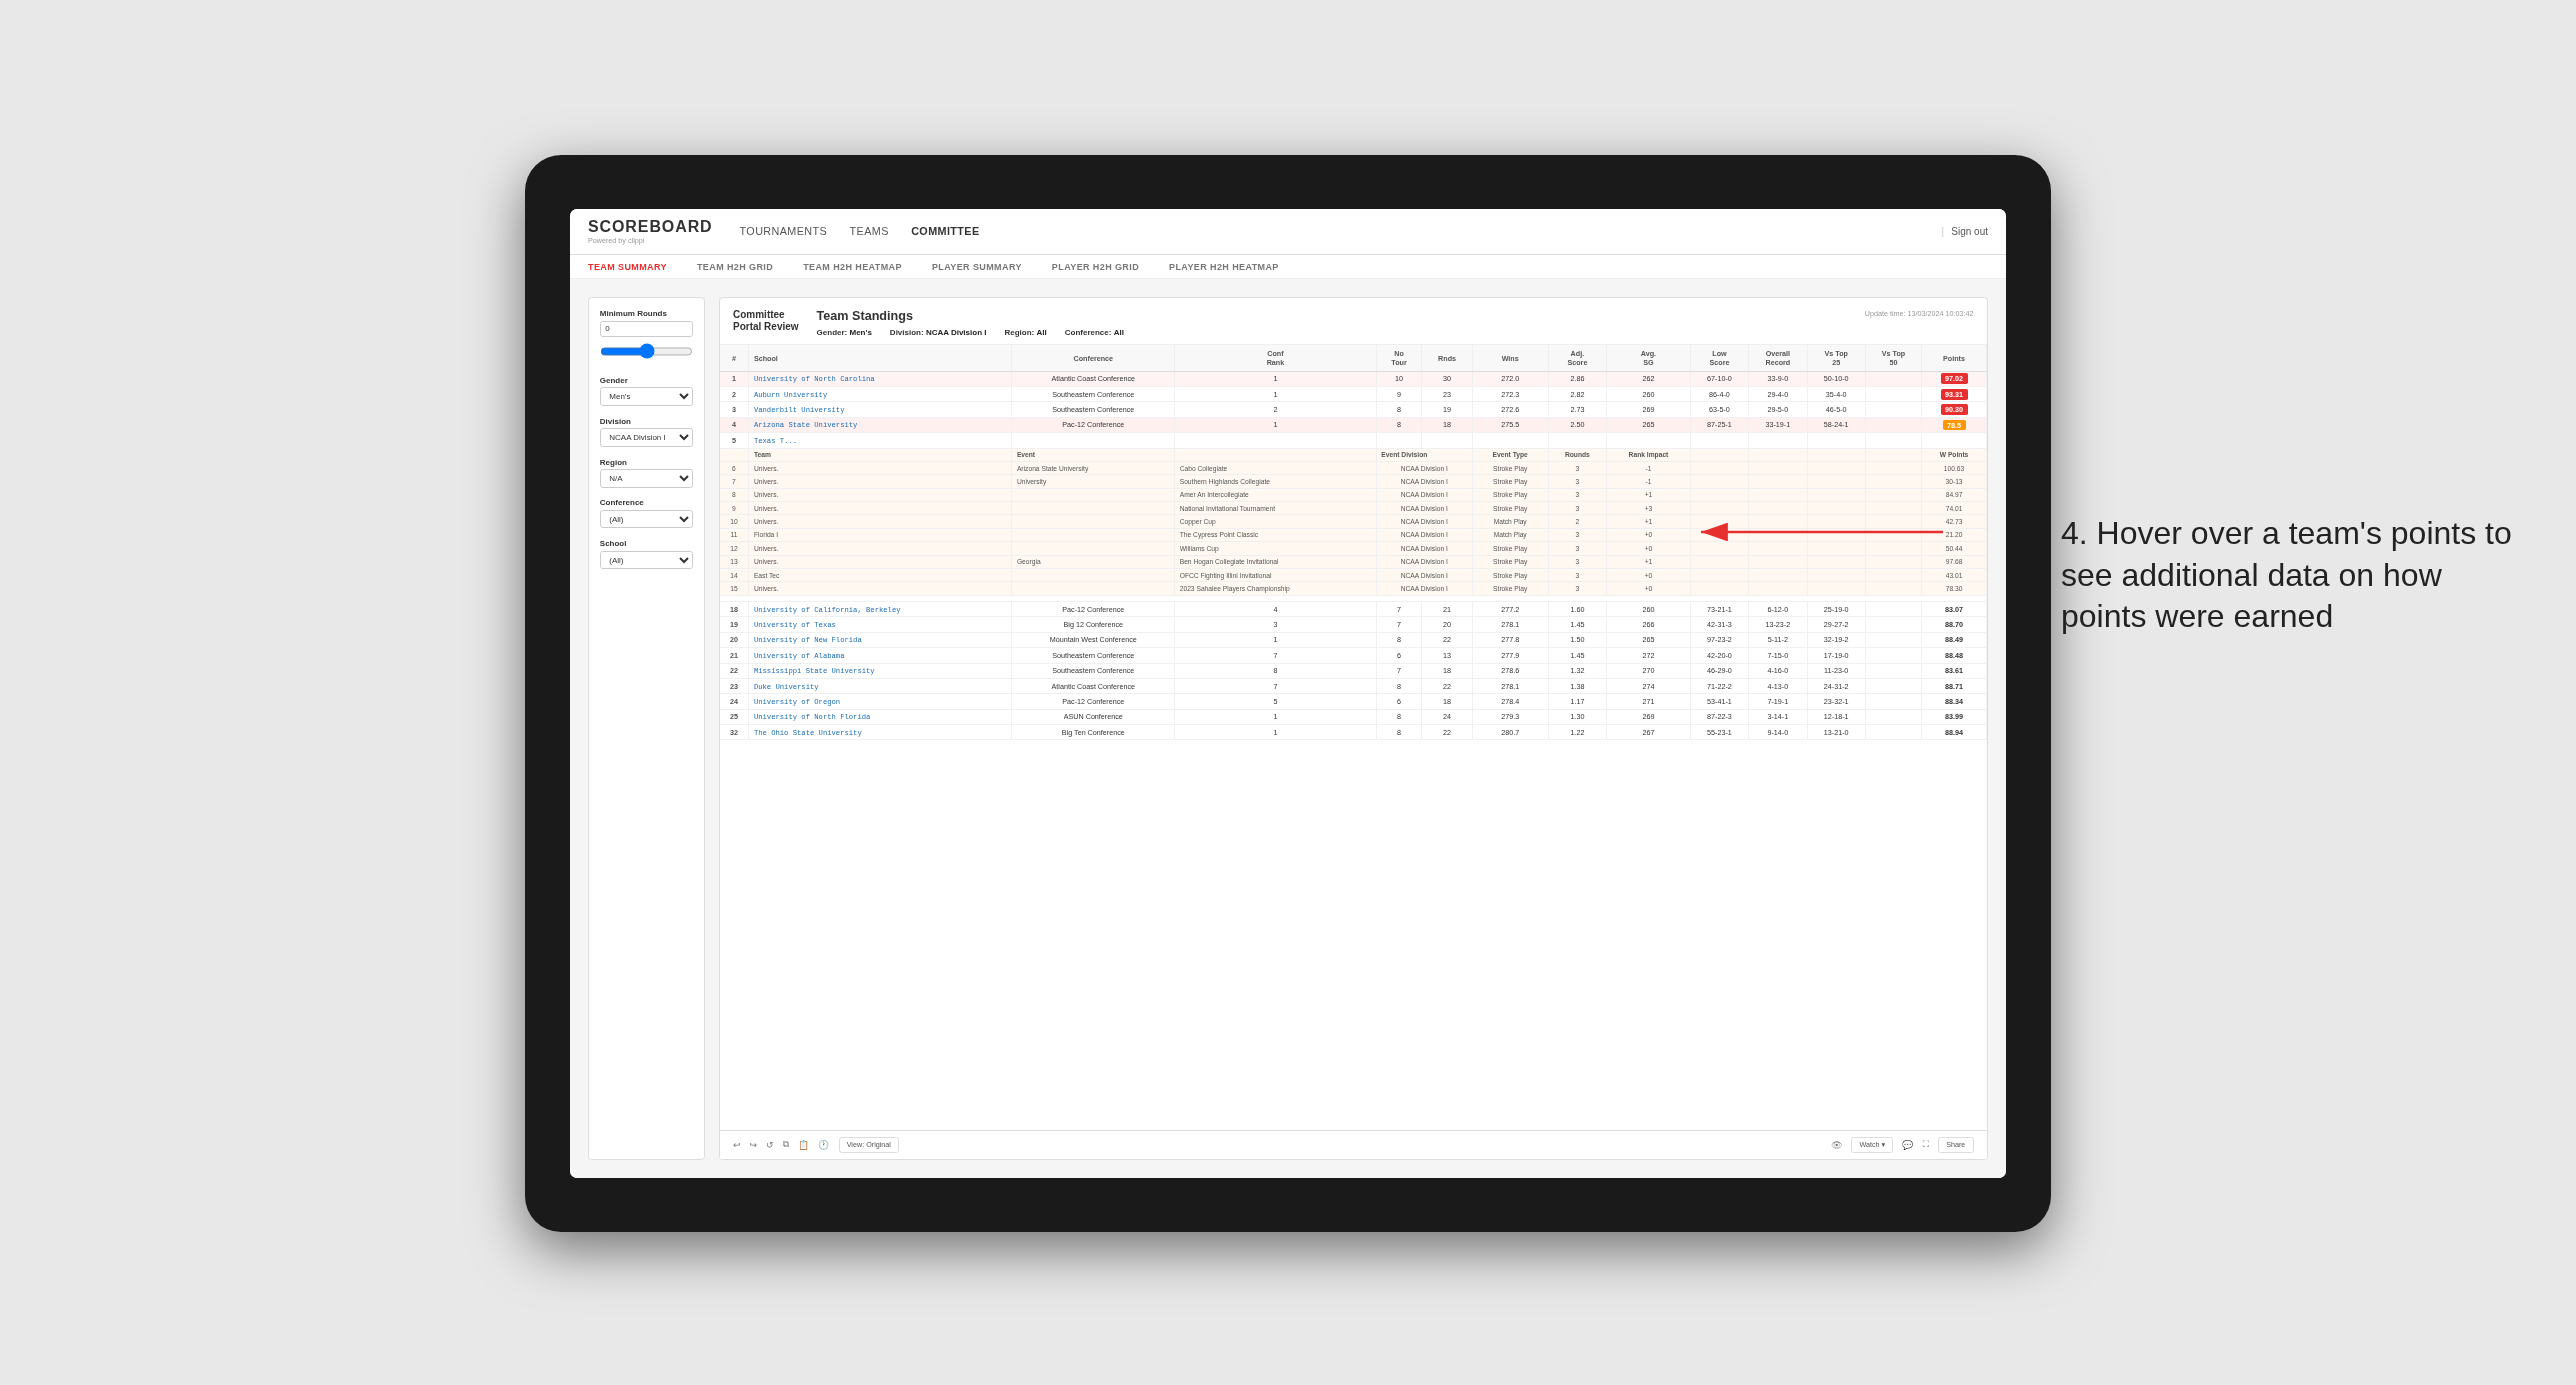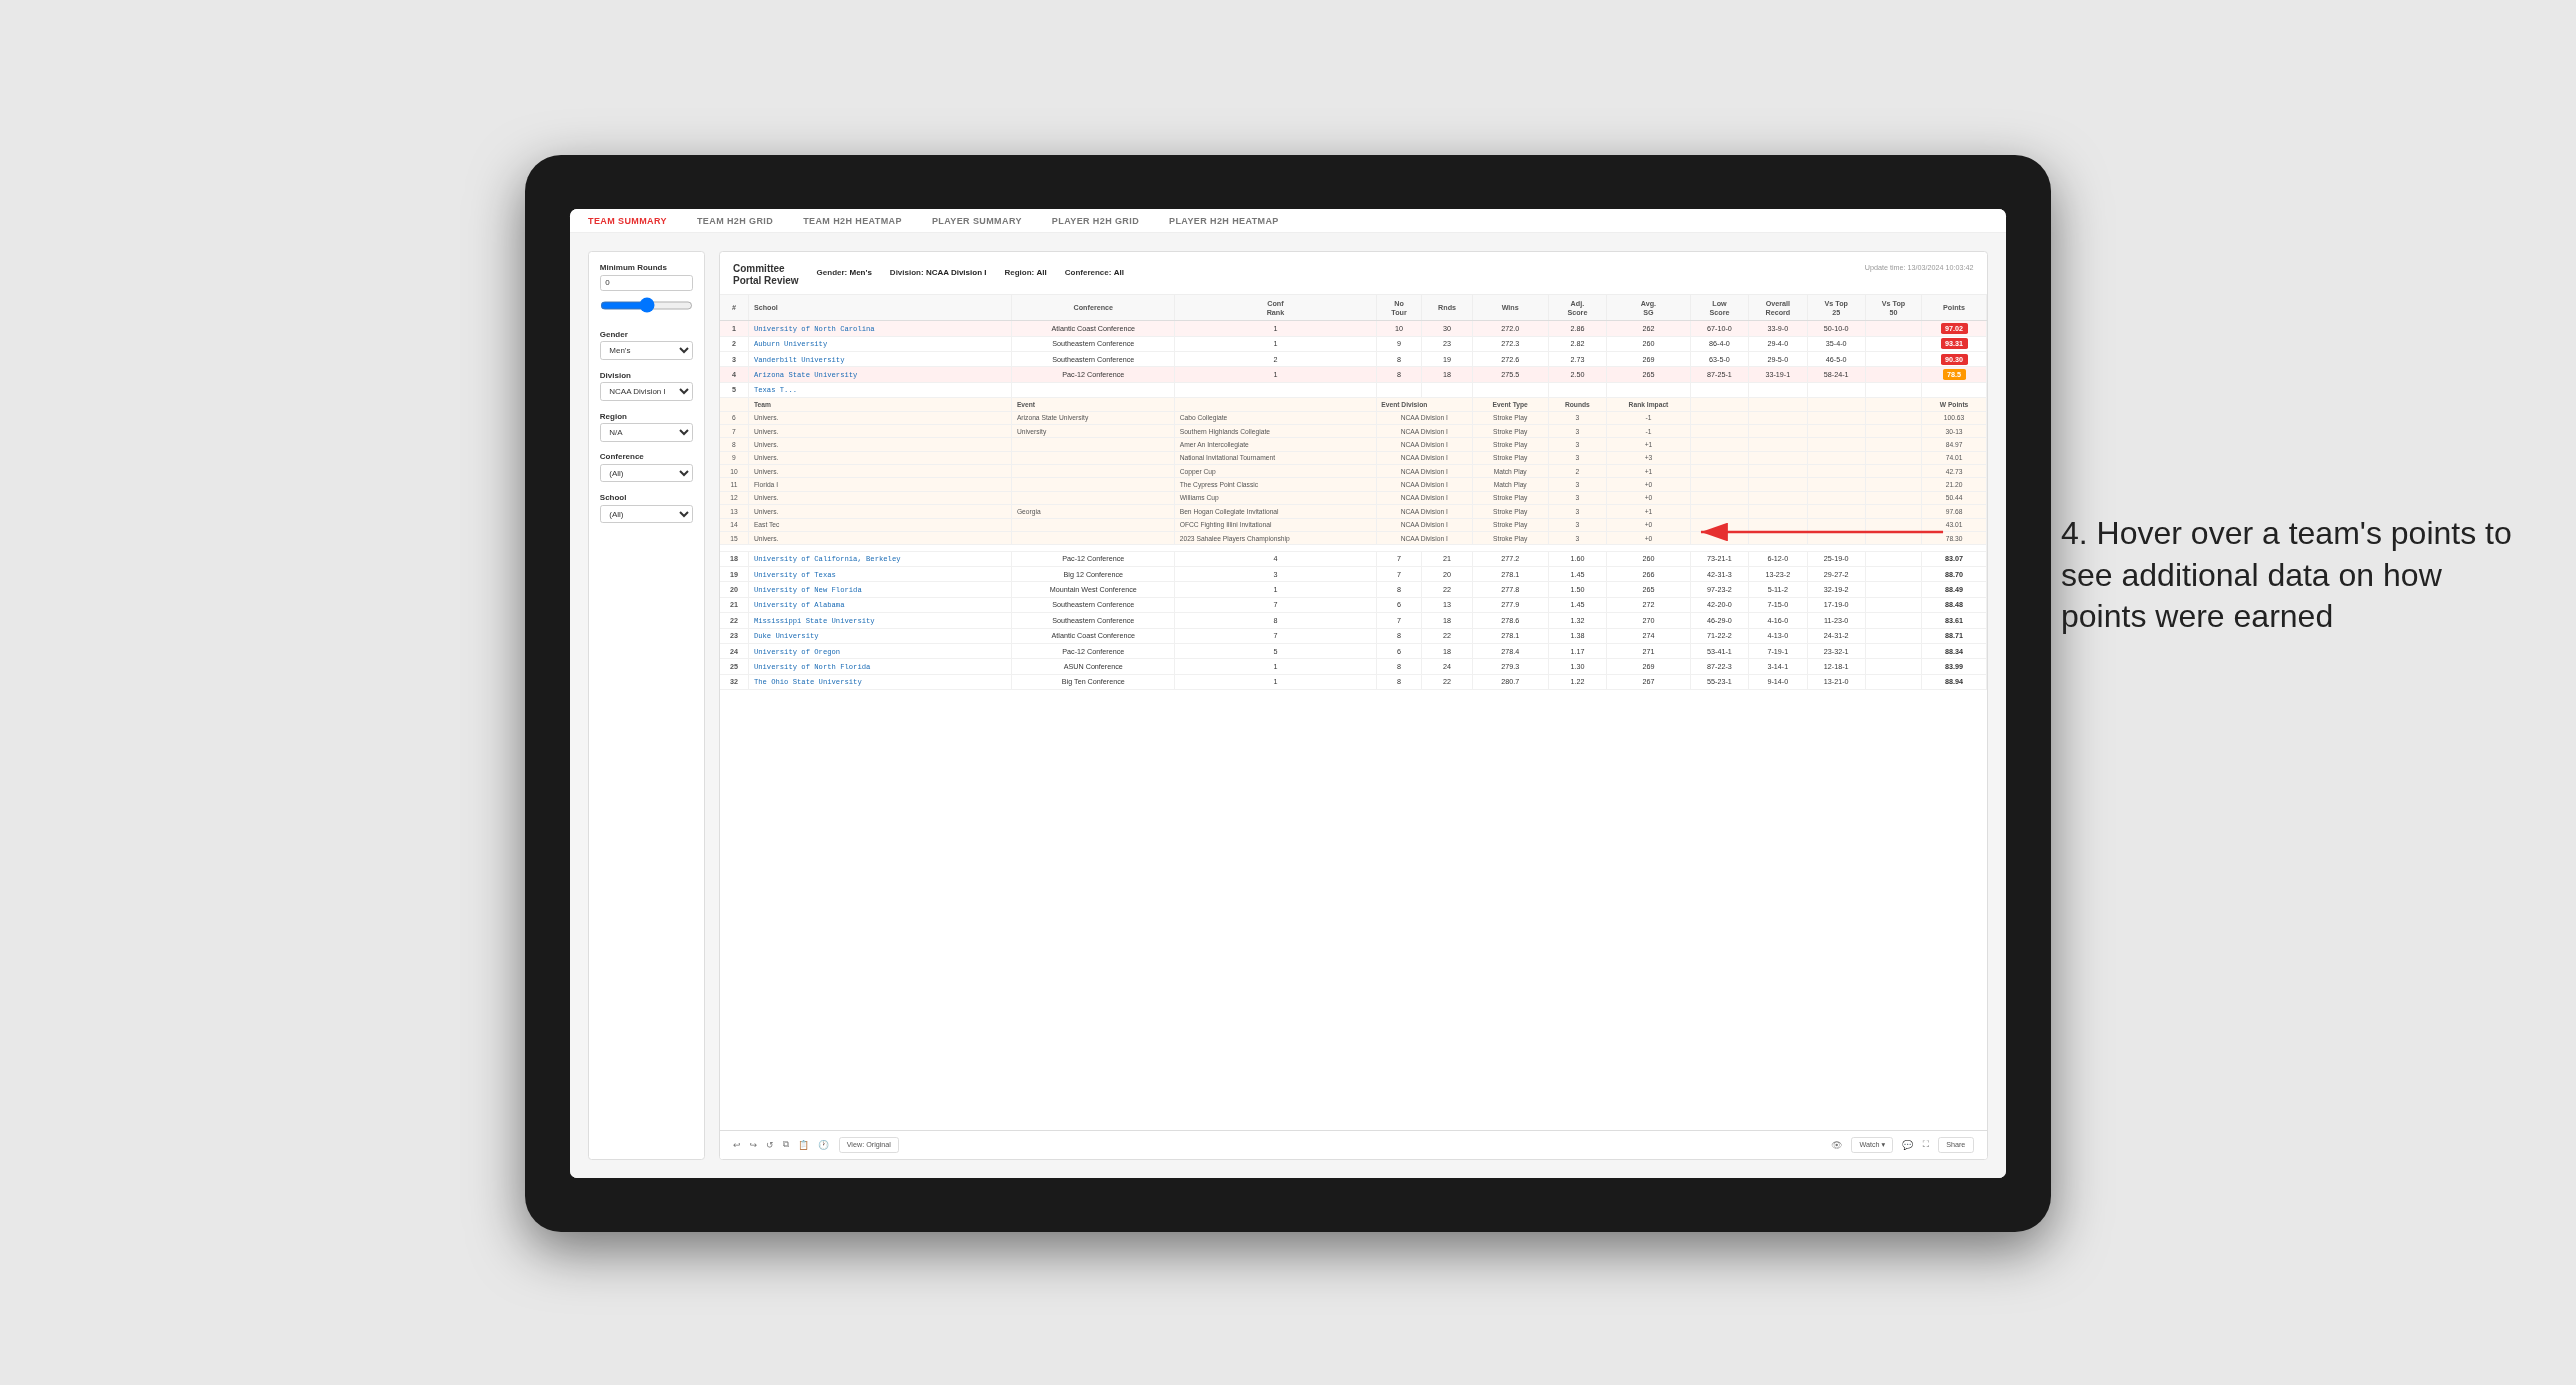--- a/index.html
+++ b/index.html
@@ -390,20 +390,35 @@
       color: #ccc;
       margin: 0 4.5px;
     }
   </style>
 </head>
 <body>
 
 <div class="tablet-container">
   <div class="tablet-screen">
 
+    <div class="app-header">
+      <div class="logo-area">
+        <span class="logo-text">SCOREBOARD</span>
+        <span class="logo-sub">Powered by clippi</span>
+      </div>
+      <div class="nav-items">
+        <span class="nav-item">TOURNAMENTS</span>
+        <span class="nav-item">TEAMS</span>
+        <span class="nav-item active">COMMITTEE</span>
+      </div>
+      <div class="header-right">
+        <span class="nav-separator">|</span>
+        <span class="sign-out">Sign out</span>
+      </div>
+    </div>
 
     <div class="sub-nav">
       <span class="sub-nav-item active">TEAM SUMMARY</span>
       <span class="sub-nav-item">TEAM H2H GRID</span>
       <span class="sub-nav-item">TEAM H2H HEATMAP</span>
       <span class="sub-nav-item">PLAYER SUMMARY</span>
       <span class="sub-nav-item">PLAYER H2H GRID</span>
       <span class="sub-nav-item">PLAYER H2H HEATMAP</span>
     </div>
 
@@ -451,20 +466,21 @@
         <div class="report-area">
           <div class="report-header">
             <div class="report-title-row">
               <div class="report-left-header">
                 <span class="committee-portal-title">
                   <span>Committee</span><br>
                   <span>Portal Review</span>
                 </span>
               </div>
               <div style="flex:1;padding-left:18px;">
+                <div class="standings-title">Team Standings</div>
                 <div class="filter-row">
                   <span><span class="filter-label">Gender:</span> <span class="filter-value">Men's</span></span>
                   <span><span class="filter-label">Division:</span> <span class="filter-value">NCAA Division I</span></span>
                   <span><span class="filter-label">Region:</span> <span class="filter-value">All</span></span>
                   <span><span class="filter-label">Conference:</span> <span class="filter-value">All</span></span>
                 </div>
               </div>
               <div class="update-time">Update time: 13/03/2024 10:03:42</div>
             </div>
           </div>

